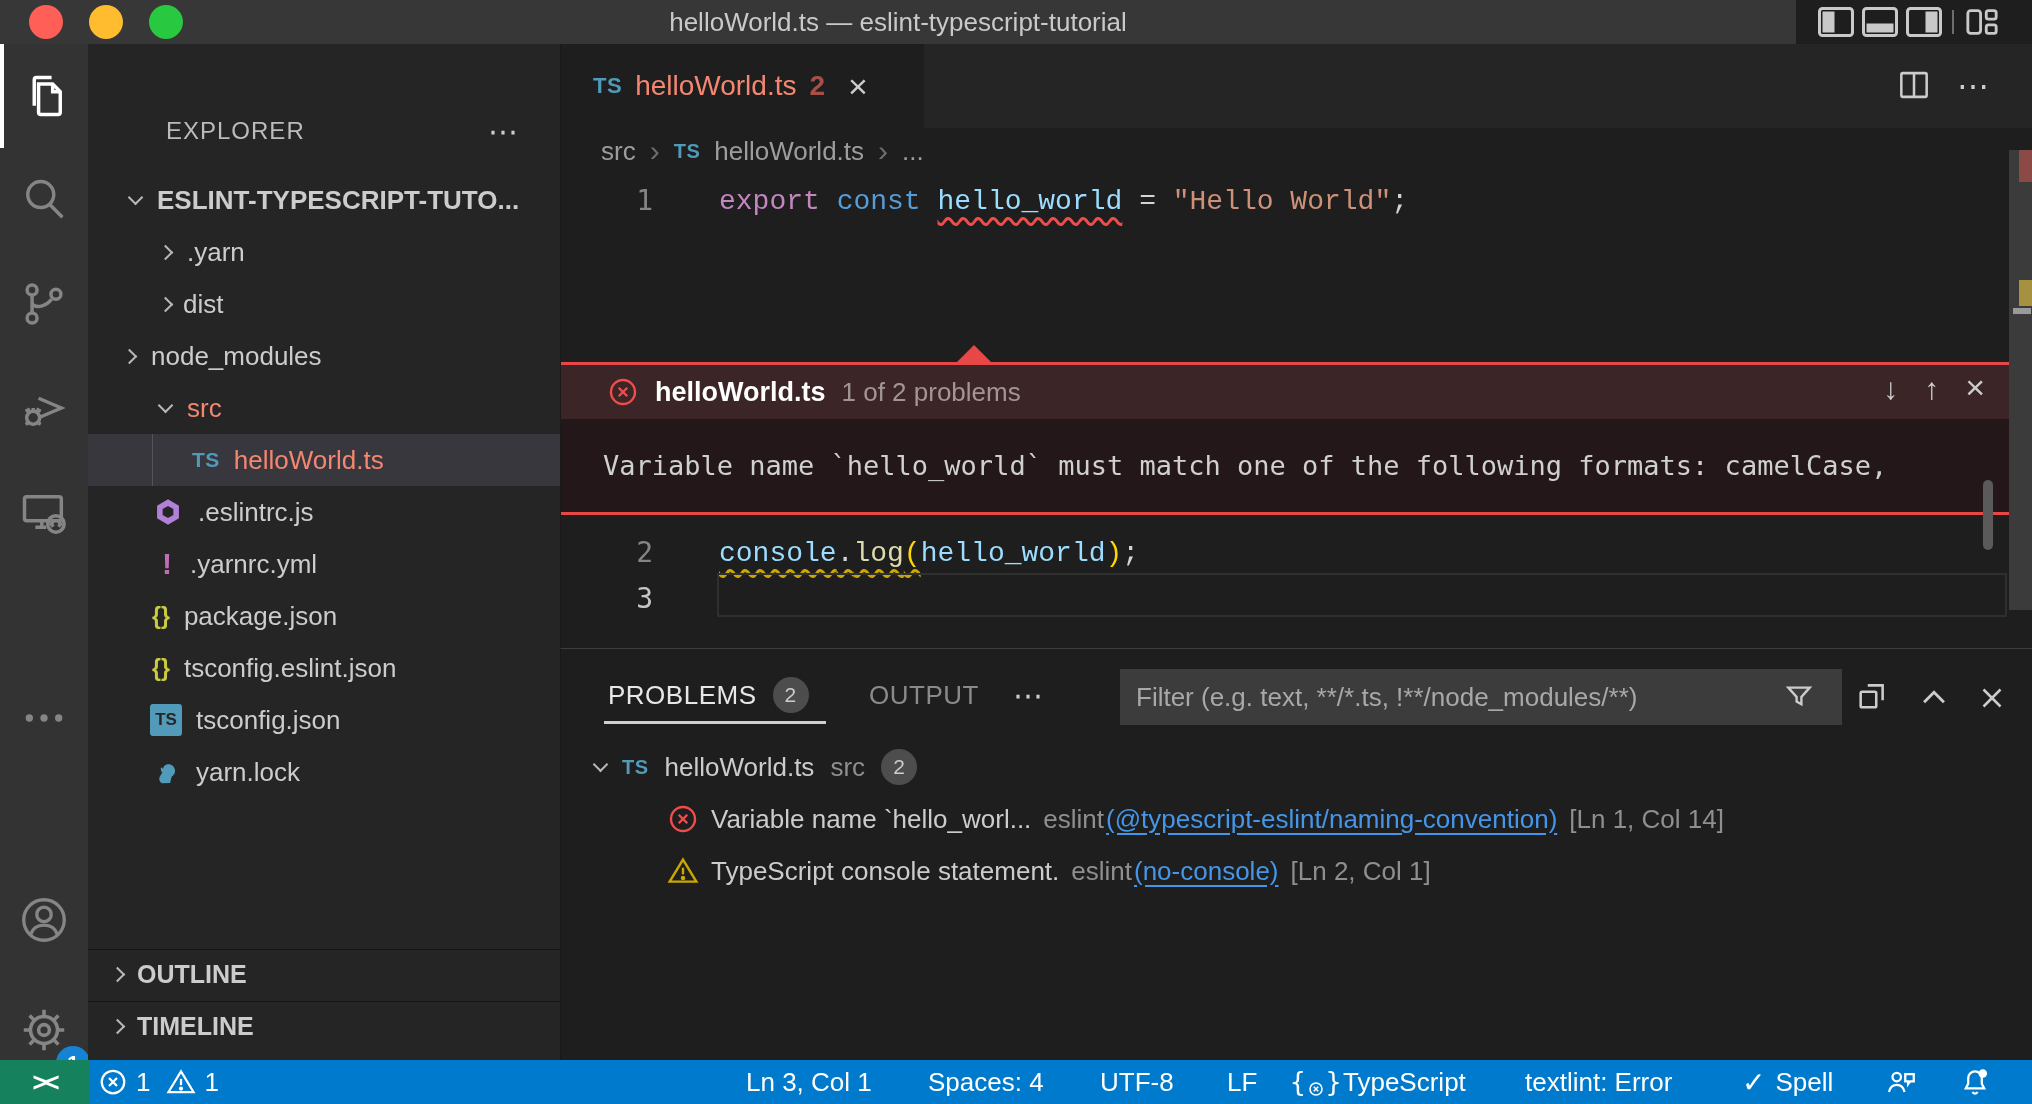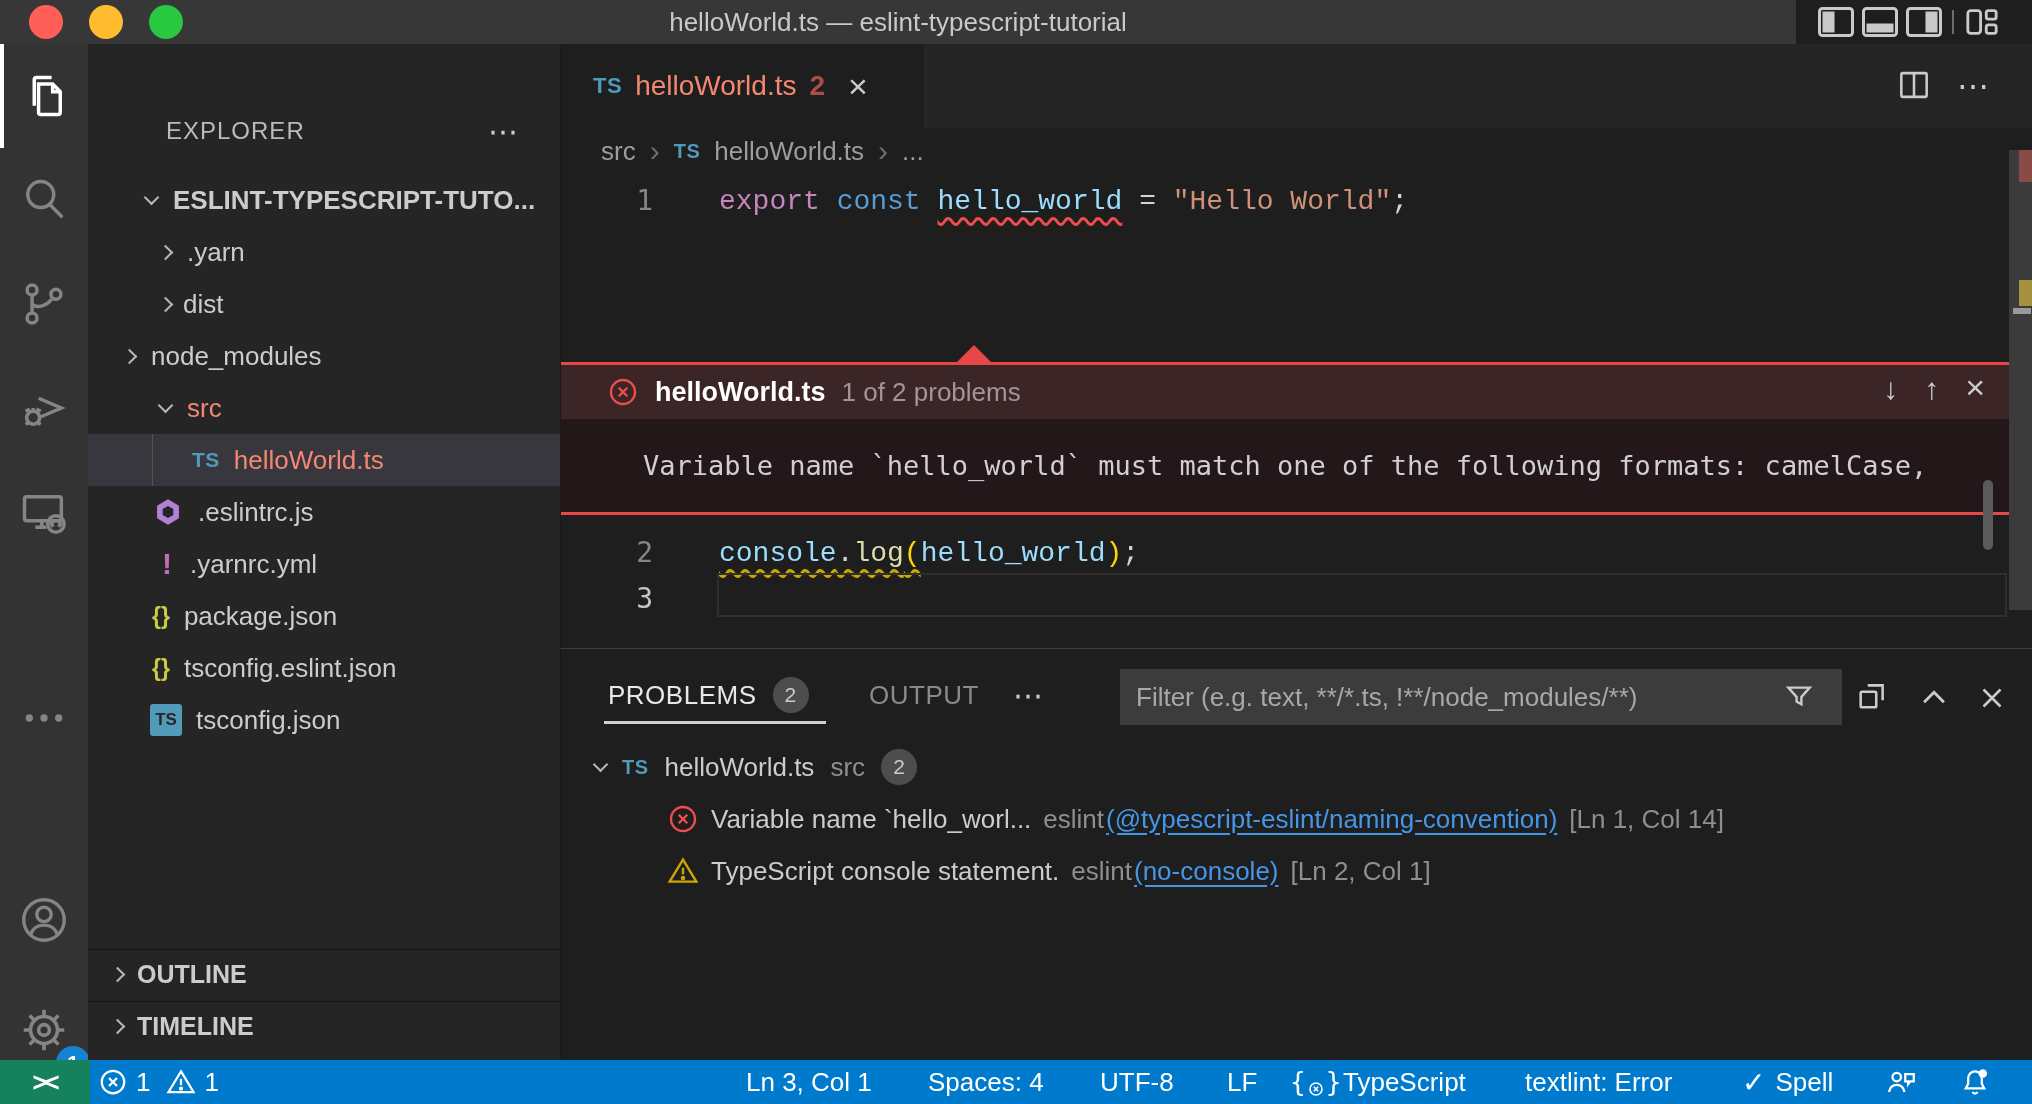--- a/index.html
+++ b/index.html
@@ -41,21 +41,21 @@
   .code-line { position:absolute; left:158px; height:48px; display:flex; align-items:center; font-family:Liberation Mono, monospace; font-size:28px; color:#d4d4d4; white-space:pre;text-align:right; }
   .lnum { position:absolute; left:0; width:92px; height:48px; text-align:right; font-family:"DejaVu Sans Mono",monospace; font-size:28px; color:#858585; display:block; line-height:48px; }
   .c-export{color:#c586c0} .c-const{color:#569cd6} .c-var{color:#9cdcfe}
   .c-str{color:#ce9178} .c-method{color:#dcdcaa} .c-paren{color:#ffd700}
   .sq-red { text-decoration: underline wavy #f14c4c 2.5px; text-underline-offset:8px; }
   .sq-yellow { text-decoration: underline wavy #cca700 2.5px; text-underline-offset:8px; }
 
   
   #peek { position:absolute; left:0; top:188px; width:1448px; }
   #peek-header { height:57px; background:#3c2527; border-top:3px solid #e84747; display:flex; align-items:center; gap:16px; padding-left:46px; }
-  #peek-body { height:96px; background:#241719; border-bottom:3px solid #e84747; display:flex; align-items:center; overflow:hidden;padding-left:40px; }
+  #peek-body { height:96px; background:#241719; border-bottom:3px solid #e84747; display:flex; align-items:center; overflow:hidden; }
   #peek-arrow { position:absolute; left:396px; top:-17px; width:0; height:0; border-left:17px solid transparent; border-right:17px solid transparent; border-bottom:17px solid #e84747; }
   .peek-actions { position:absolute; right:24px; top:10px; display:flex; gap:26px; font-size:30px; color:#cccccc; }
 
   
   #ruler-slider { position:absolute; left:1448px; top:106px; width:24px; height:460px; background:rgba(121,121,121,0.32); }
   .ruler-mark { position:absolute; width:14px; left:1458px; }
 
   
   #current-line { position:absolute; left:156px; top:399px; width:1290px; height:44px; border:2px solid #2f2f2f; }
 
@@ -174,21 +174,21 @@
           <path d="M12 3v3M12 18v3M3 12h3M18 12h3M5.6 5.6l2.1 2.1M16.3 16.3l2.1 2.1M18.4 5.6l-2.1 2.1M7.7 16.3l-2.1 2.1"></path>
         </svg>
       <div id="gear-badge">1</div>
     </div>
   </div>
 
   <div id="sidebar">
     <div class="abs flex" style="left:78px;top:62px;height:50px;font-size:24px;color:#bbbbbb;letter-spacing:1px">EXPLORER</div>
     <div class="abs flex" style="left:400px;top:62px;height:50px;font-size:30px;color:#cccccc">⋯</div>
 
-    <div class="side-row" style="top:130px;gap:16px;padding-left:58px;font-weight:bold">
+    <div class="side-row" style="top:130px;gap:16px;padding-left:42px;font-weight:bold">
       <span class="chev d" style="margin-top:-6px"></span>
       <span>ESLINT-TYPESCRIPT-TUTO...</span>
     </div>
 
     <div class="side-row" style="top:182px;gap:16px;padding-left:72px">
       <span class="chev r"></span>
       <span>.yarn</span>
     </div>
     <div class="side-row" style="top:234px;gap:12px;padding-left:72px">
       <span class="chev r"></span>
@@ -225,20 +225,28 @@
       <span class="json-glyph">{}</span>
       <span>package.json</span>
     </div>
     <div class="side-row" style="top:598px;gap:14px;padding-left:64px">
       <span class="json-glyph">{}</span>
       <span>tsconfig.eslint.json</span>
     </div>
     <div class="side-row" style="top:650px;gap:14px;padding-left:62px">
       <span style="width:32px;height:32px;background:#519aba;border-radius:3px;color:#252526;font-weight:bold;font-size:17px;display:flex;align-items:center;justify-content:center">TS</span>
       <span>tsconfig.json</span>
+    </div>
+    <div class="side-row" style="top:702px;gap:14px;padding-left:64px">
+      <span>
+          <svg width="30" height="30" viewBox="0 0 24 24">
+            <path fill="#519aba" d="M8 21c-2-1-2.8-3.4-1.6-5.6l1.8-3c-1.1-1.1-1.5-2.6-1-4.2l1.7 1.2c.1-1.6 1.1-2.8 2.7-3.3 3.2-1 6.3 1.1 6.8 4.3.4 2.5-1 4.3-2.7 5.4l-1.2 5z"></path>
+          </svg>
+        </span>
+      <span>yarn.lock</span>
     </div>
 
     <div class="side-section" style="top:905px">
       <span class="chev r"></span>
       <span>OUTLINE</span>
     </div>
     <div class="side-section" style="top:957px">
       <span class="chev r"></span>
       <span>TIMELINE</span>
     </div>

